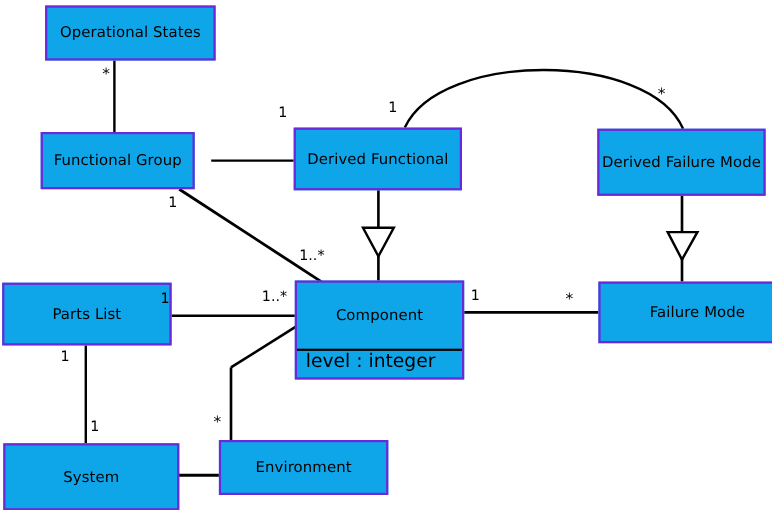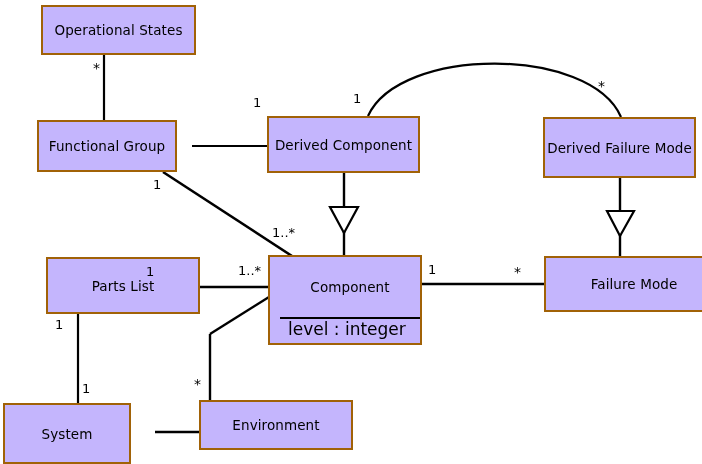--- a/index.html
+++ b/index.html
@@ -21,22 +21,22 @@
   #edge-layer {
     position: absolute;
     left: 0;
     top: 0;
     width: 702px;
     height: 464px;
   }
   .uml-class {
     position: absolute;
     box-sizing: border-box;
-    border: 2px solid #a16207;
-    background: #c4b5fd;
+    border: 2px solid #6d28d9;
+    background: #0ea5e9;
     display: flex;
     flex-direction: column;
     z-index: 3;
   }
   .uml-name-compartment {
     flex: 1 1 auto;
     display: flex;
     align-items: center;
     justify-content: center;
     font-size: 13.5px;
@@ -105,41 +105,41 @@
 
   <div class="uml-class" style="left:41px; top:5px; width:155px; height:50px;">
     <div class="uml-name-compartment">Operational States</div>
   </div>
 
   <div class="uml-class" style="left:37px; top:120px; width:140px; height:52px;">
     <div class="uml-name-compartment">Functional Group</div>
   </div>
 
   <div class="uml-class" style="left:267px; top:116px; width:153px; height:57px;">
-    <div class="uml-name-compartment">Derived Component</div>
+    <div class="uml-name-compartment">Derived Functional</div>
   </div>
 
   <div class="uml-class" style="left:543px; top:117px; width:153px; height:61px;">
     <div class="uml-name-compartment">Derived Failure Mode</div>
   </div>
 
-  <div class="uml-class" style="left:2px; top:257px; width:154px; height:57px;margin-left:44px;">
+  <div class="uml-class" style="left:2px; top:257px; width:154px; height:57px;">
     <div class="uml-name-compartment">Parts List</div>
   </div>
 
-  <div class="uml-class" style="left:268px; top:255px; width:154px; height:90px;padding-left:10px;">
+  <div class="uml-class" style="left:268px; top:255px; width:154px; height:90px;">
     <div class="uml-name-compartment" style="height:60px; flex:0 0 60px;">Component</div>
     <div class="uml-attr-compartment">level : integer</div>
   </div>
 
   <div class="uml-class" style="left:544px; top:256px; width:180px; height:56px;">
     <div class="uml-name-compartment">Failure Mode</div>
   </div>
 
-  <div class="uml-class" style="left:3px; top:403px; width:128px; height:61px;">
+  <div class="uml-class" style="left:3px; top:403px; width:160px; height:61px;">
     <div class="uml-name-compartment">System</div>
   </div>
 
   <div class="uml-class" style="left:199px; top:400px; width:154px; height:50px;">
     <div class="uml-name-compartment">Environment</div>
   </div>
 
   <div class="mult-label star" style="left:93px; top:61px;">*</div>
 
   <div class="mult-label" style="left:253px; top:96px;">1</div>

